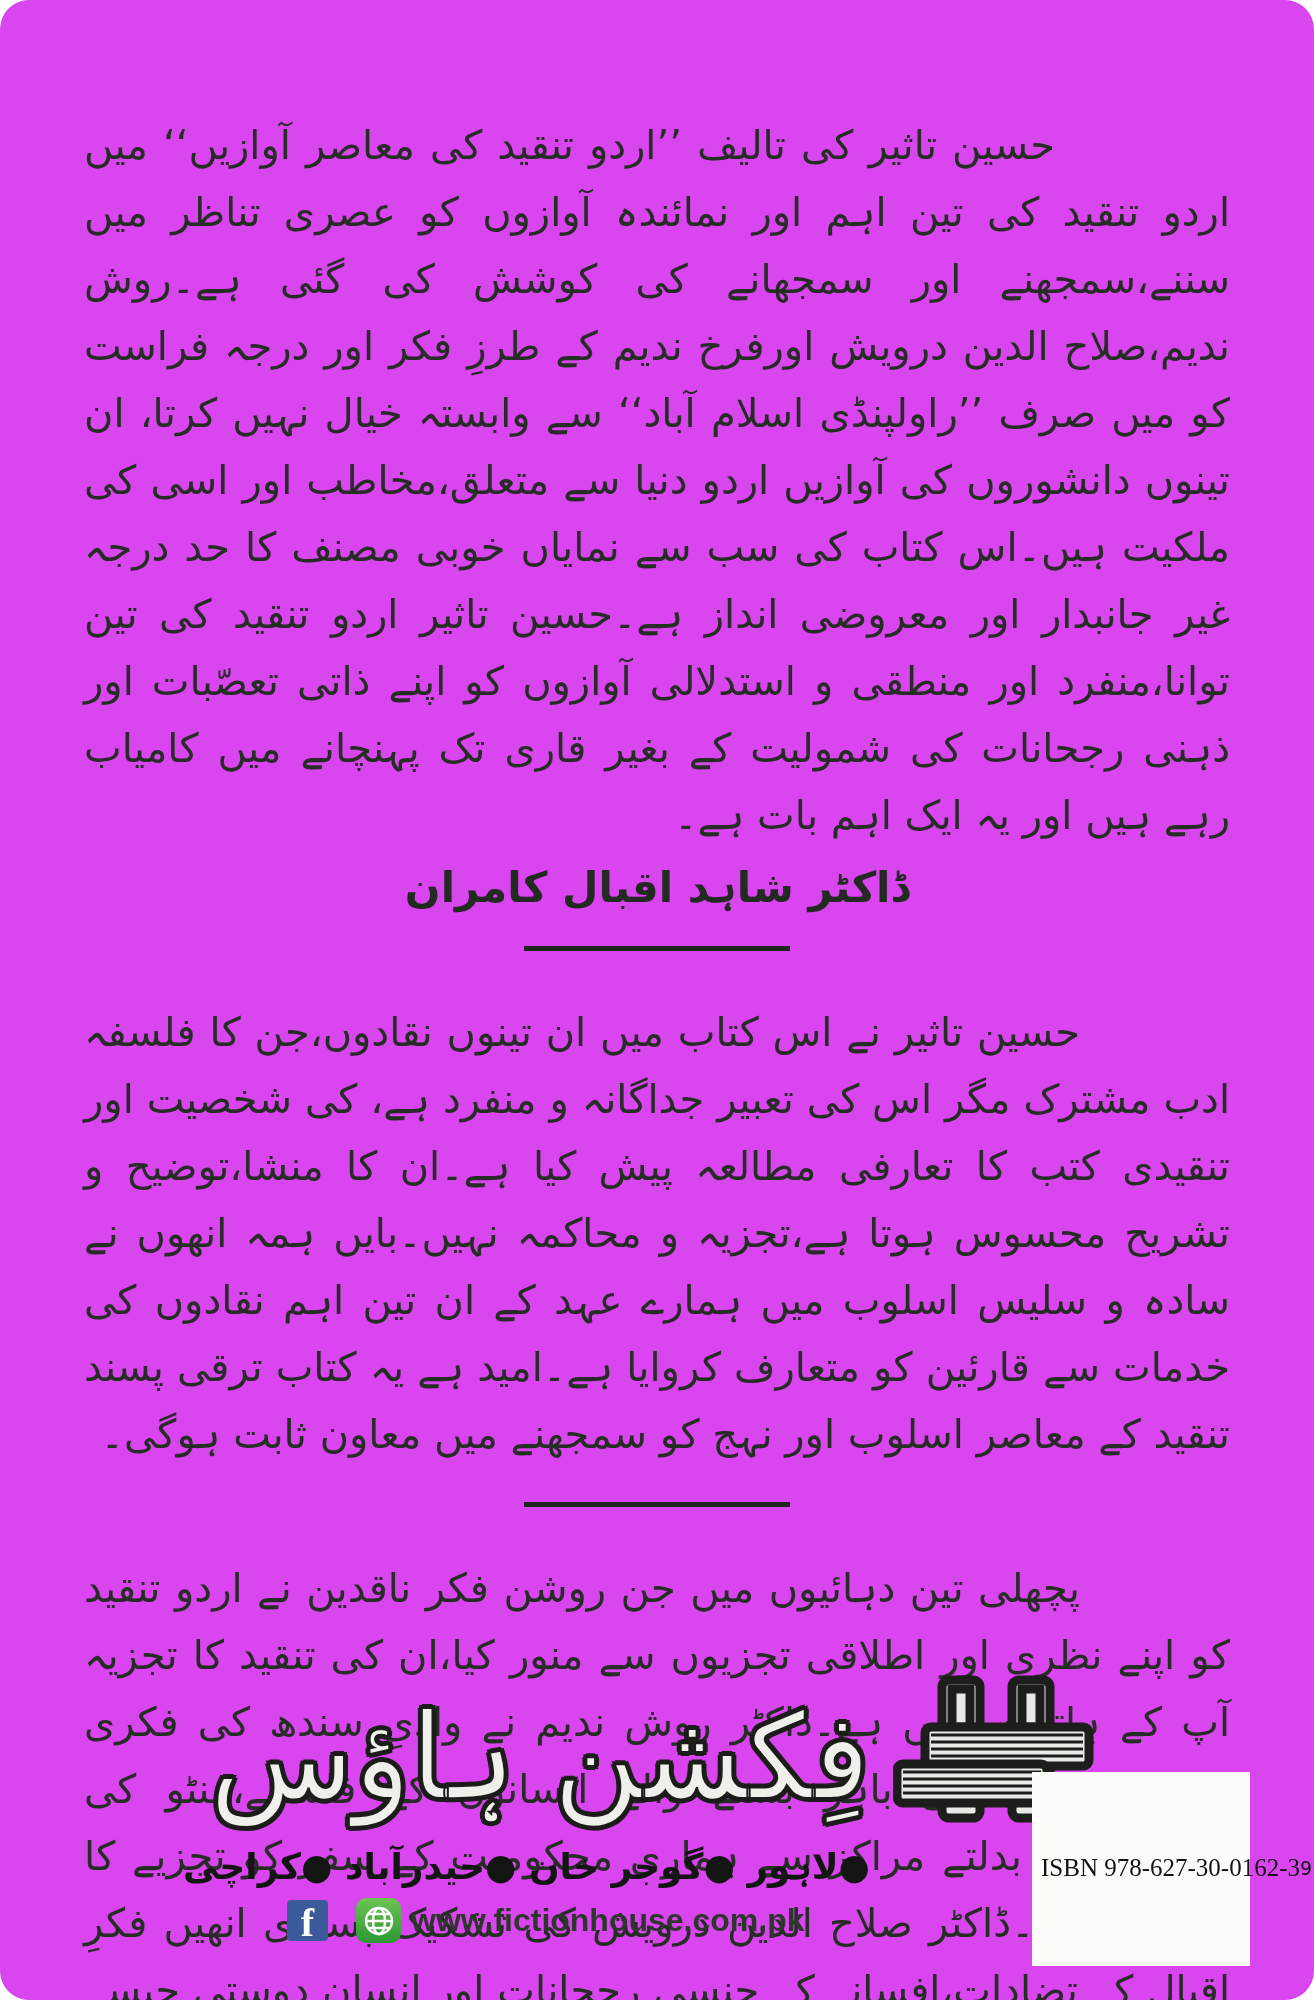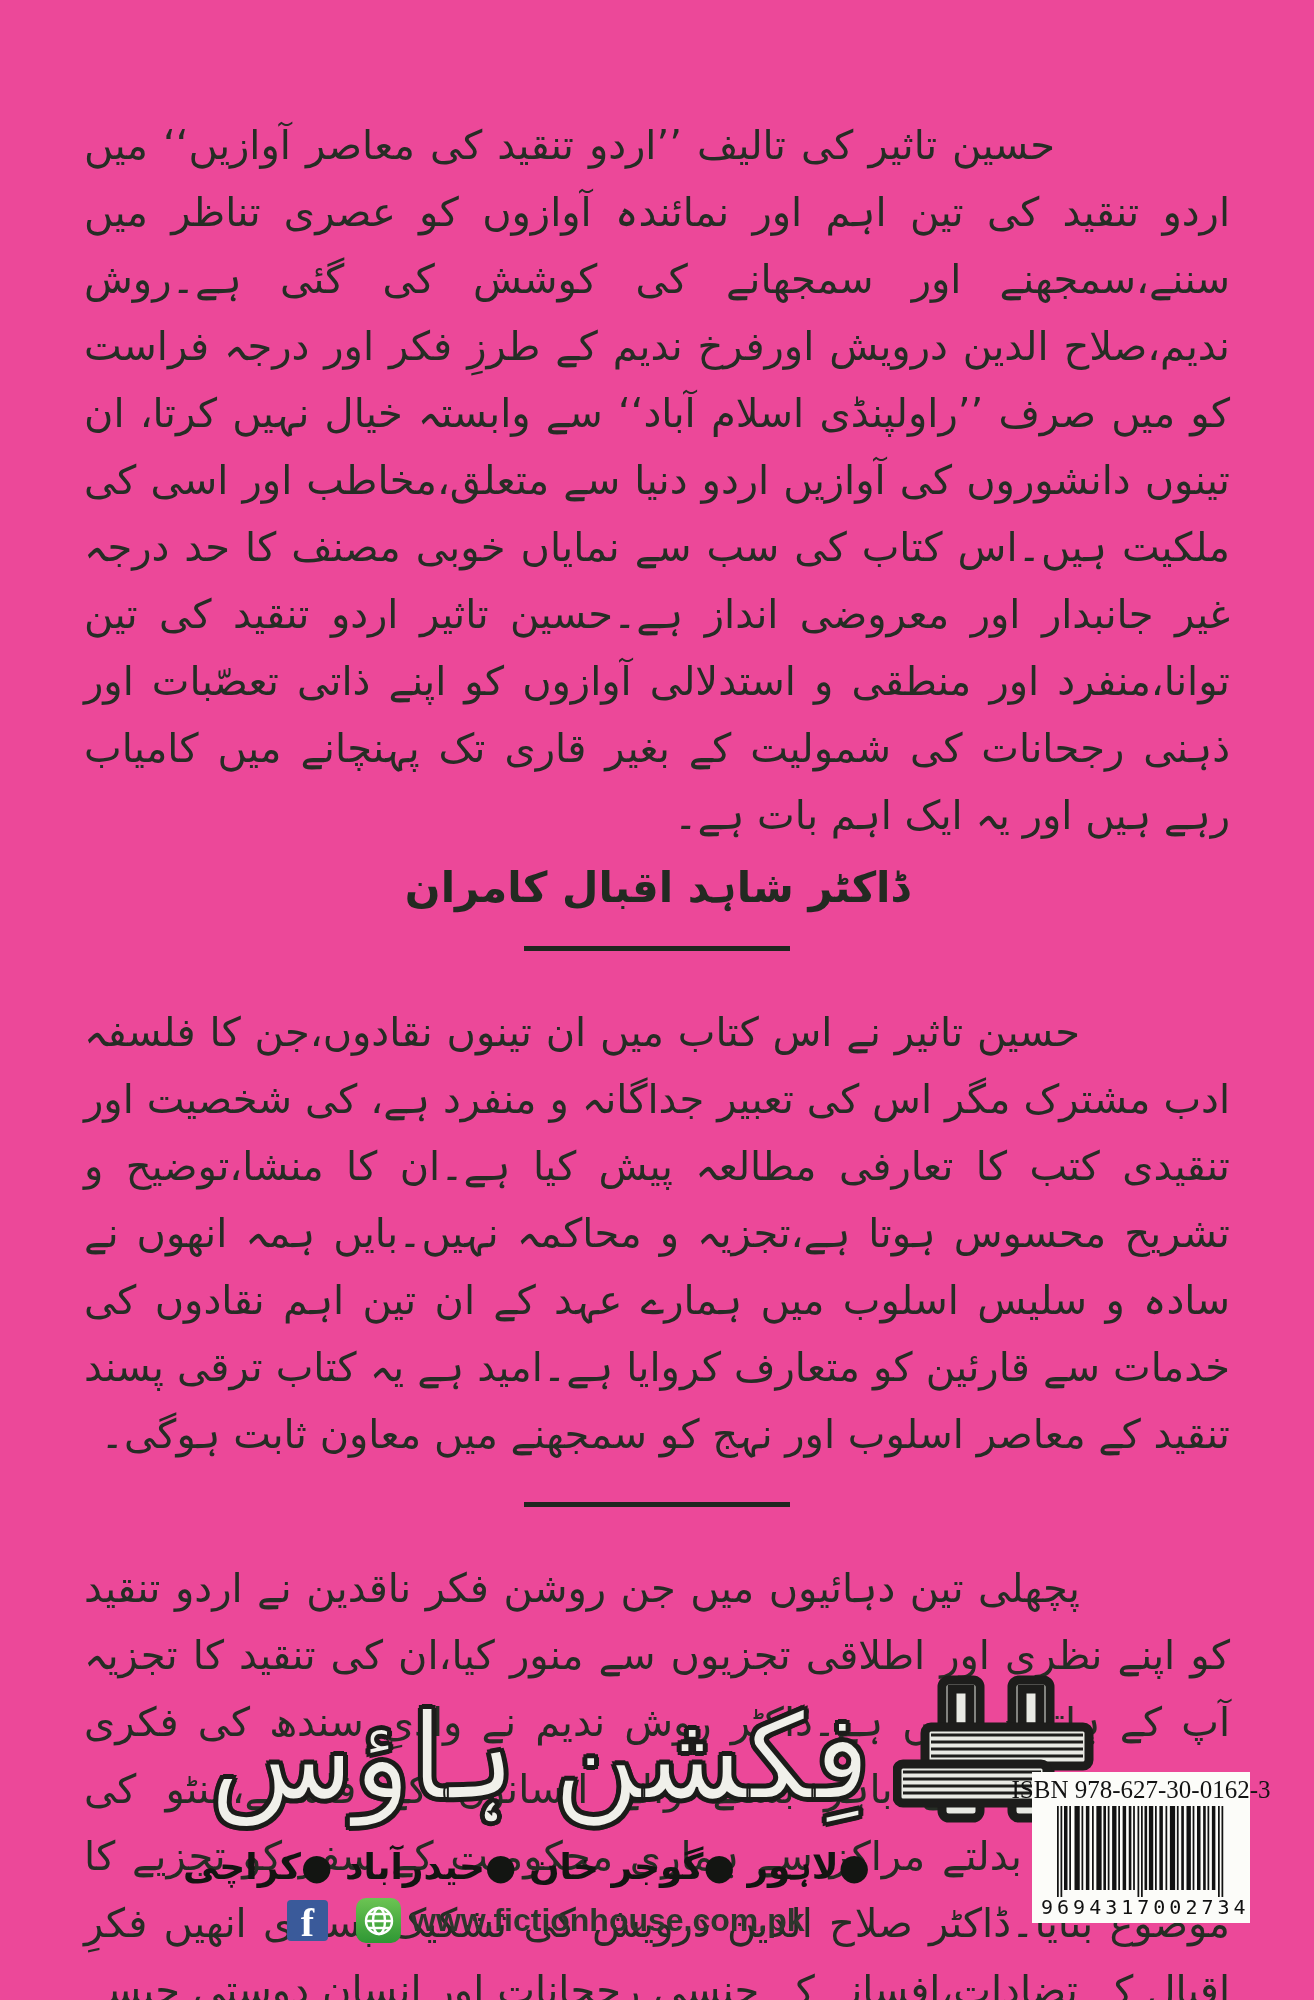--- a/index.html
+++ b/index.html
@@ -1,22 +1,23 @@
 <!DOCTYPE html>
 <html lang="ur"><head>
 <meta charset="utf-8">
 <style>
   html,body{margin:0;padding:0;}
   .page{
     position:relative;
     width:1314px;height:2000px;
-    background:#ec4899;
+    background:#d946ef;
     overflow:hidden;
     font-family:"DejaVu Sans",sans-serif;
     color:#262d25;
+    border-radius:29px;
   }
   
   .blurbs{padding:112px 84px 0 84px;}
   .blurb-text{
     margin:0;
     direction:rtl;
     text-align:justify;
     font-size:40px;
     line-height:67px;
     color:#262d25;
@@ -72,25 +73,25 @@
   }
   .globe-icon{
     width:45px;height:45px;border-radius:10px;
     background:linear-gradient(180deg,#6cc453 0%,#2f9734 100%);
     display:flex;align-items:center;justify-content:center;
     margin-left:18px;
   }
   
   .isbn-box{
     position:absolute;left:1032px;top:1772px;
-    width:218px;height:151px;
+    width:218px;height:194px;
     background:#fcfcf9;
     box-sizing:border-box;
     padding:4px 9px 6px 9px;
-    display:flex;flex-direction:column;align-items:center;
+    display:flex;flex-direction:row;align-items:center;
   }
   .isbn-label{
     font-family:"Liberation Serif",serif;
     font-size:25px;color:#131313;
     white-space:nowrap;letter-spacing:0px;
   }
   .barcode{margin-top:2px;}
   .barcode-digits{
     width:100%;
     display:flex;justify-content:space-between;align-items:flex-end;

